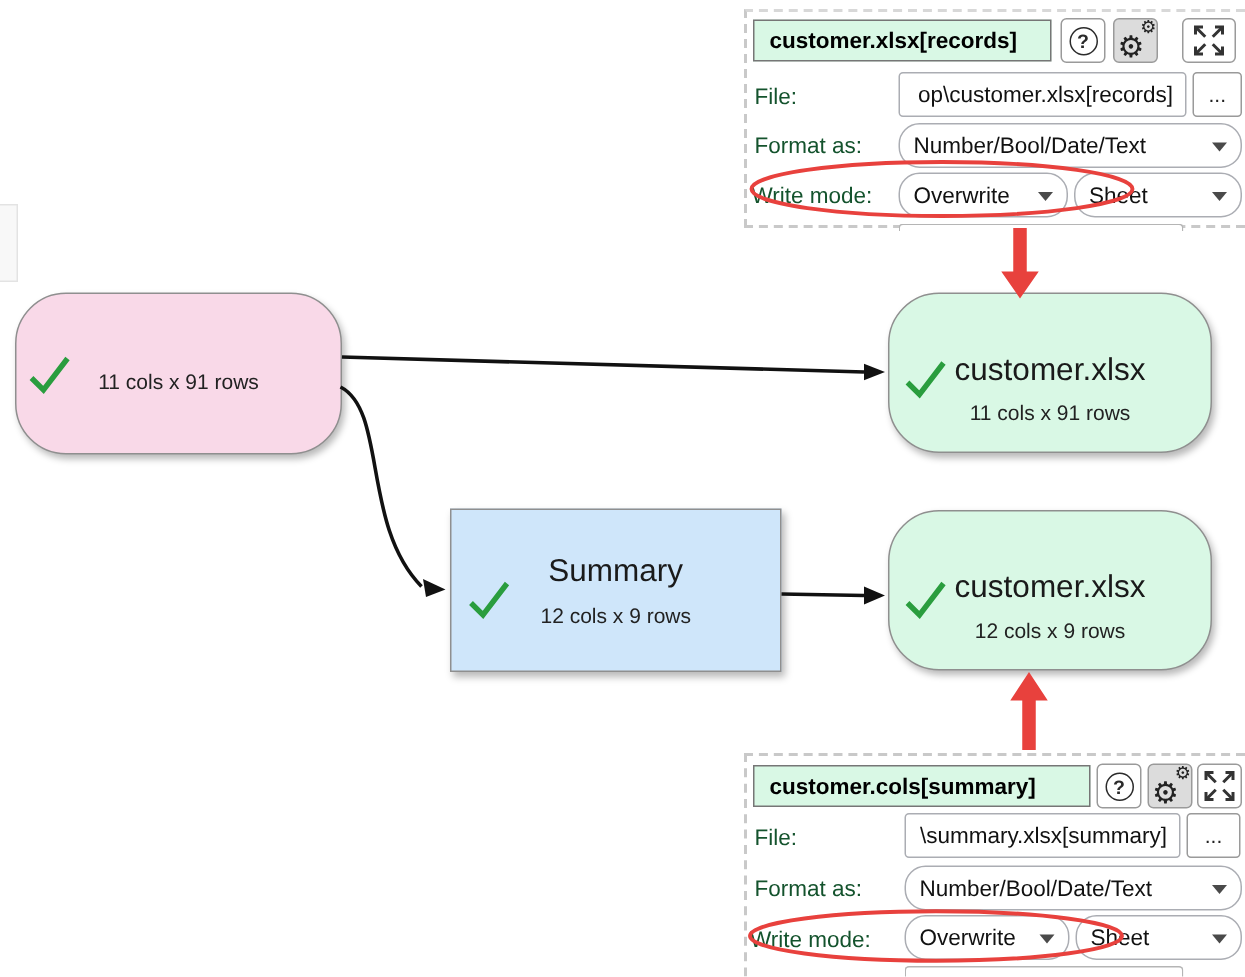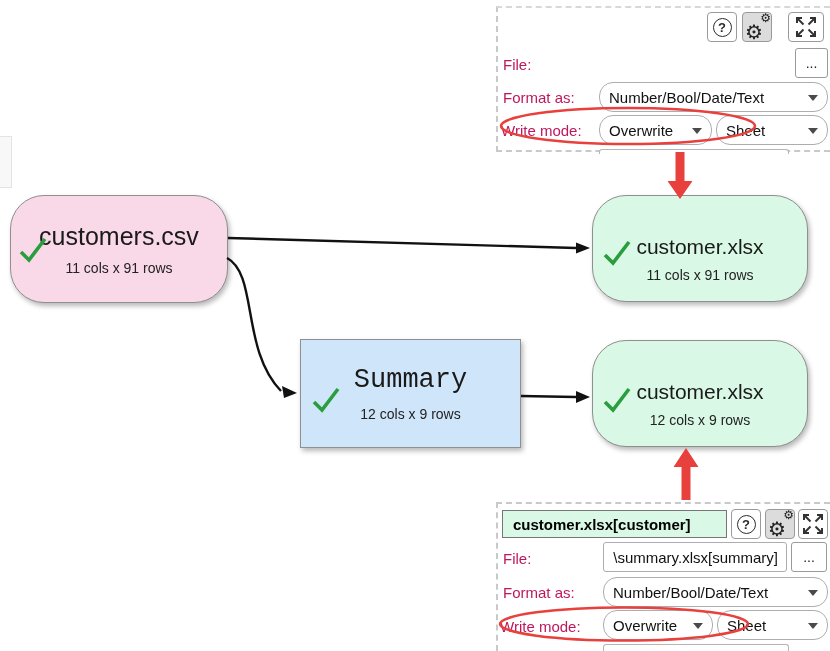--- a/index.html
+++ b/index.html
@@ -17,21 +17,21 @@
     box-shadow:2px 3px 5px rgba(0,0,0,.28);
     display:flex; flex-direction:column; align-items:center; justify-content:center;
     text-align:center;
   }
   #source-node   { left:10px;  top:195px; width:218px; height:108px; border-radius:34px; background:#f9d9e8; }
   #summary-node  { left:300px; top:339px; width:221px; height:109px; background:#cfe6fa; }
   #records-output-node { left:592px; top:195px; width:216px; height:107px; border-radius:34px; background:#d9f8e5; }
   #summary-output-node { left:592px; top:340px; width:216px; height:107px; border-radius:34px; background:#d9f8e5; }
 
   .node-title   { font-size:25px; color:#1a1a1a; line-height:1.15; }
-  #summary-node .node-title { font-size:27px;font-family:Liberation Mono, monospace; }
+  #summary-node .node-title { font-size:21px; }
   .node-title.two-line { font-size:21px;margin-top:21px; }
   .node-stats   { font-size:14px; color:#222; margin-top:9px; }
 
   .check { position:absolute; width:30px; height:28px; }
   #source-node .check { left:7px;  top:40px; }
   #summary-node .check { left:10px; top:46px; }
   #records-output-node .check { left:9px; top:43px; }
   #summary-output-node .check { left:9px; top:45px; }
 
   
@@ -57,21 +57,21 @@
   .icon-btn.active { background:#dcdcdc; }
   .help-circle {
     width:19px; height:19px; border:1.6px solid #2b2b2b; border-radius:50%;
     display:flex; align-items:center; justify-content:center;
     font-size:13px; font-weight:bold; color:#2b2b2b; box-sizing:border-box;
   }
   .gear-wrap { position:relative; width:22px; height:24px; }
   .gear-big  { position:absolute; left:-1px; bottom:-3px; font-size:20px; line-height:1; color:#222; }
   .gear-small{ position:absolute; right:-3px; top:-3px; font-size:12px; line-height:1; color:#222; }
 
-  .row-label { position:absolute; font-size:15px; color:#be185d; white-space:nowrap; }
+  .row-label { position:absolute; font-size:15px; color:#14532d; white-space:nowrap; }
   .textfield {
     position:absolute; height:30px; box-sizing:border-box; background:#fff;
     border:1px solid #abadb3; border-radius:3px;
     display:flex; align-items:center; justify-content:flex-end;
     padding:0 8px; font-size:15px; white-space:nowrap; overflow:hidden;
   }
   .combo {
     position:absolute; height:30px; box-sizing:border-box; background:#fff;
     border:1px solid #abadb3; border-radius:14px;
     display:flex; align-items:center;
@@ -98,20 +98,21 @@
     background:#f8f8f8; border:1px solid #e3e3e3; border-left:none; z-index:1;
   }
   #overlay { position:absolute; left:0; top:0; z-index:6; pointer-events:none; }
 </style>
 </head>
 <body>
 
 <div id="edge-artifact"></div>
 
 <div class="panel" id="records-panel">
+  <div class="panel-title" style="left:4px; top:5px; width:199px;">customer.xlsx[records]</div>
 
   <div class="icon-btn" style="left:209px; top:4px;">
     <span class="help-circle">?</span>
   </div>
   <div class="icon-btn active" style="left:244px; top:4px;">
     <span class="gear-wrap">
       <span class="gear-big">⚙</span>
         <span class="gear-small">⚙</span>
     </span>
   </div>
@@ -124,20 +125,21 @@
           <path d="M20 2 L13.5 8.5"></path>
         <path d="M2 15 V20 H7"></path>
           <path d="M2 20 L8.5 13.5"></path>
         <path d="M20 15 V20 H15"></path>
           <path d="M20 20 L13.5 13.5"></path>
       </g>
     </svg>
   </div>
 
   <div class="row-label" style="left:5px; top:48px;">File:</div>
+  <div class="textfield" style="left:101px; top:40px; width:192px;">op\customer.xlsx[records]</div>
   <div class="browse-btn" style="left:297px; top:40px; width:33px;">...</div>
 
   <div class="row-label" style="left:5px; top:81px;">Format as:</div>
   <div class="combo" style="left:101px; top:74px; width:229px;">
     <span>Number/Bool/Date/Text</span>
     <span class="combo-arrow"></span>
   </div>
 
   <div class="row-label" style="left:3px; top:114px;">Write mode:</div>
   <div class="combo" style="left:101px; top:107px; width:113px;">
@@ -146,21 +148,21 @@
   </div>
   <div class="combo" style="left:218px; top:107px; width:112px;">
     <span>Sheet</span>
     <span class="combo-arrow"></span>
   </div>
 
   <div class="stub" style="left:101px; top:141px; width:190px; height:5px;"></div>
 </div>
 
 <div class="panel" id="summary-panel">
-  <div class="panel-title" style="left:4px; top:6px; width:225px;">customer.xlsx[customer]</div>
+  <div class="panel-title" style="left:4px; top:6px; width:225px;">customer.cols[summary]</div>
 
   <div class="icon-btn" style="left:233px; top:5px;">
     <span class="help-circle">?</span>
   </div>
   <div class="icon-btn active" style="left:267px; top:5px;">
     <span class="gear-wrap">
       <span class="gear-big">⚙</span>
         <span class="gear-small">⚙</span>
     </span>
   </div>
@@ -199,21 +201,20 @@
     <span class="combo-arrow"></span>
   </div>
 
   <div class="stub" style="left:105px; top:140px; width:186px; height:9px;"></div>
 </div>
 
 <div class="node" id="source-node">
   <svg class="check" viewBox="0 0 30 28">
     <path d="M3 16 L11 24 L27 3" stroke="#2a9d3e" stroke-width="3.6" fill="none"></path>
   </svg>
-  <div class="node-title">customers.csv</div>
   <div class="node-stats">11 cols x 91 rows</div>
 </div>
 
 <div class="node" id="summary-node">
   <svg class="check" viewBox="0 0 30 28">
     <path d="M3 16 L11 24 L27 3" stroke="#2a9d3e" stroke-width="3.6" fill="none"></path>
   </svg>
   <div class="node-title">Summary</div>
   <div class="node-stats">12 cols x 9 rows</div>
 </div>

